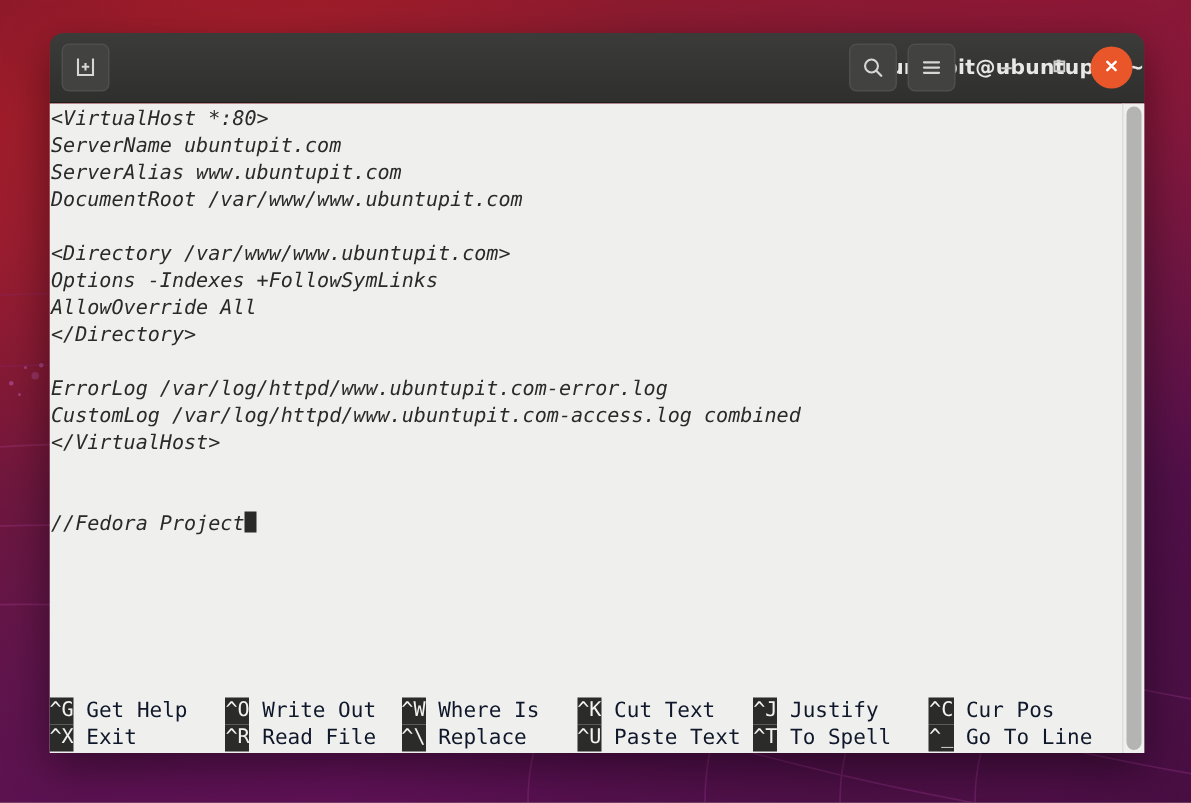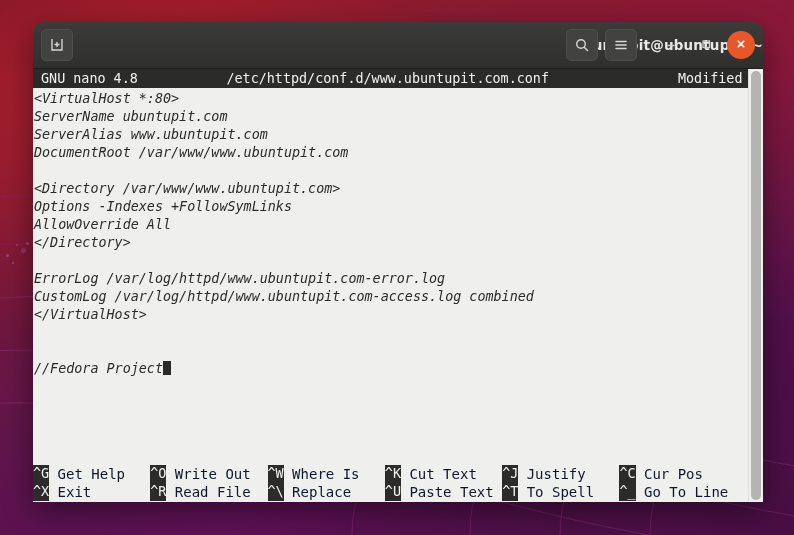--- a/index.html
+++ b/index.html
@@ -346,21 +346,20 @@
           </span>
         </div>
 
       </div>
     </div>
 
     <div id="terminal-body">
 
       <div id="nano">
 
-        <div id="nano-header"> GNU nano 4.8           /etc/httpd/conf.d/www.ubuntupit.com.conf                Modified </div>
 
         <div id="nano-text"><div class="code-line">&lt;VirtualHost *:80&gt;</div><div class="code-line">ServerName ubuntupit.com</div><div class="code-line">ServerAlias www.ubuntupit.com</div><div class="code-line">DocumentRoot /var/www/www.ubuntupit.com</div><div class="code-line">&nbsp;</div><div class="code-line">&lt;Directory /var/www/www.ubuntupit.com&gt;</div><div class="code-line">Options -Indexes +FollowSymLinks</div><div class="code-line">AllowOverride All</div><div class="code-line">&lt;/Directory&gt;</div><div class="code-line">&nbsp;</div><div class="code-line">ErrorLog /var/log/httpd/www.ubuntupit.com-error.log</div><div class="code-line">CustomLog /var/log/httpd/www.ubuntupit.com-access.log combined</div><div class="code-line">&lt;/VirtualHost&gt;</div><div class="code-line">&nbsp;</div><div class="code-line">&nbsp;</div><div class="code-line"><span>//Fedora Project</span><span class="cursor-block"></span></div></div>
 
         <div id="nano-shortcuts">
           <div class="sc-row" id="sc-row-1"><div class="sc-cell"><span class="sc-key">^G</span><span class="sc-label"> Get Help   </span></div><div class="sc-cell"><span class="sc-key">^O</span><span class="sc-label"> Write Out  </span></div><div class="sc-cell"><span class="sc-key">^W</span><span class="sc-label"> Where Is   </span></div><div class="sc-cell"><span class="sc-key">^K</span><span class="sc-label"> Cut Text   </span></div><div class="sc-cell"><span class="sc-key">^J</span><span class="sc-label"> Justify    </span></div><div class="sc-cell"><span class="sc-key">^C</span><span class="sc-label"> Cur Pos    </span></div></div>
           <div class="sc-row" id="sc-row-2"><div class="sc-cell"><span class="sc-key">^X</span><span class="sc-label"> Exit       </span></div><div class="sc-cell"><span class="sc-key">^R</span><span class="sc-label"> Read File  </span></div><div class="sc-cell"><span class="sc-key">^\</span><span class="sc-label"> Replace    </span></div><div class="sc-cell"><span class="sc-key">^U</span><span class="sc-label"> Paste Text </span></div><div class="sc-cell"><span class="sc-key">^T</span><span class="sc-label"> To Spell   </span></div><div class="sc-cell"><span class="sc-key">^_</span><span class="sc-label"> Go To Line </span></div></div>
         </div>
 
       </div>
 

